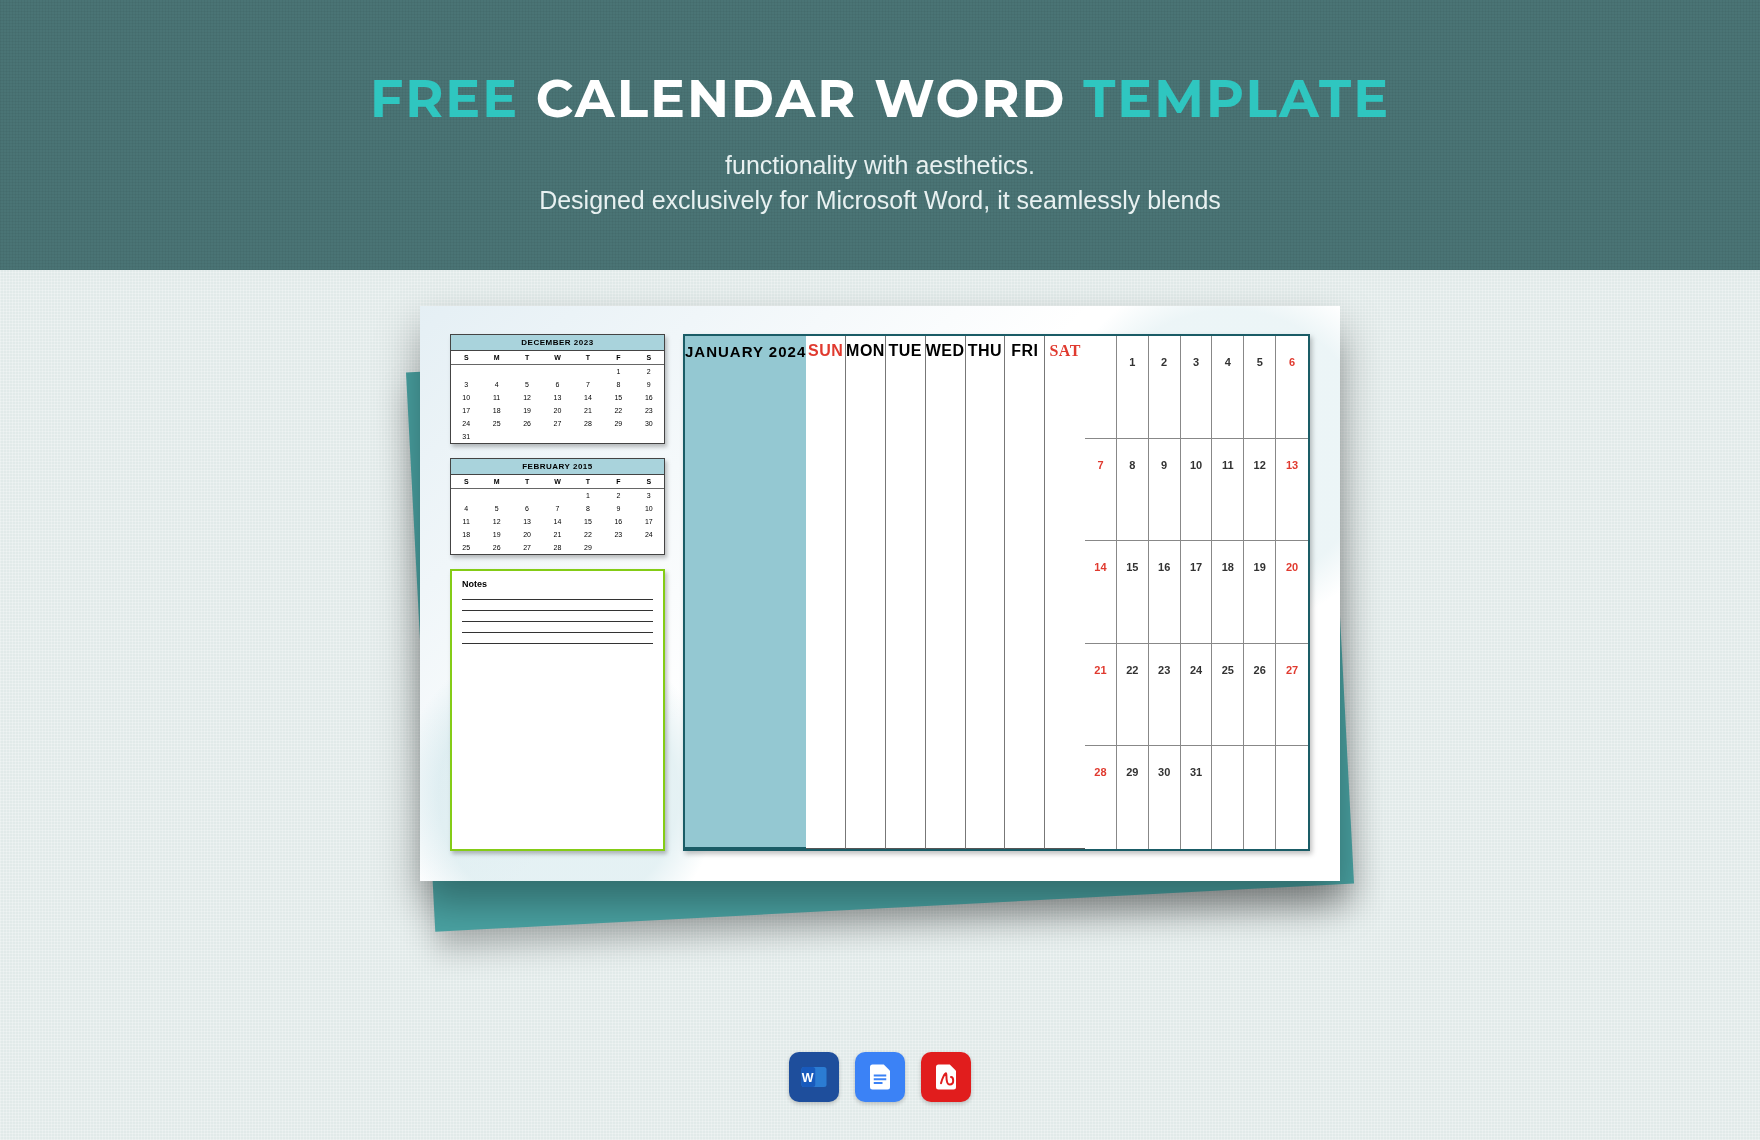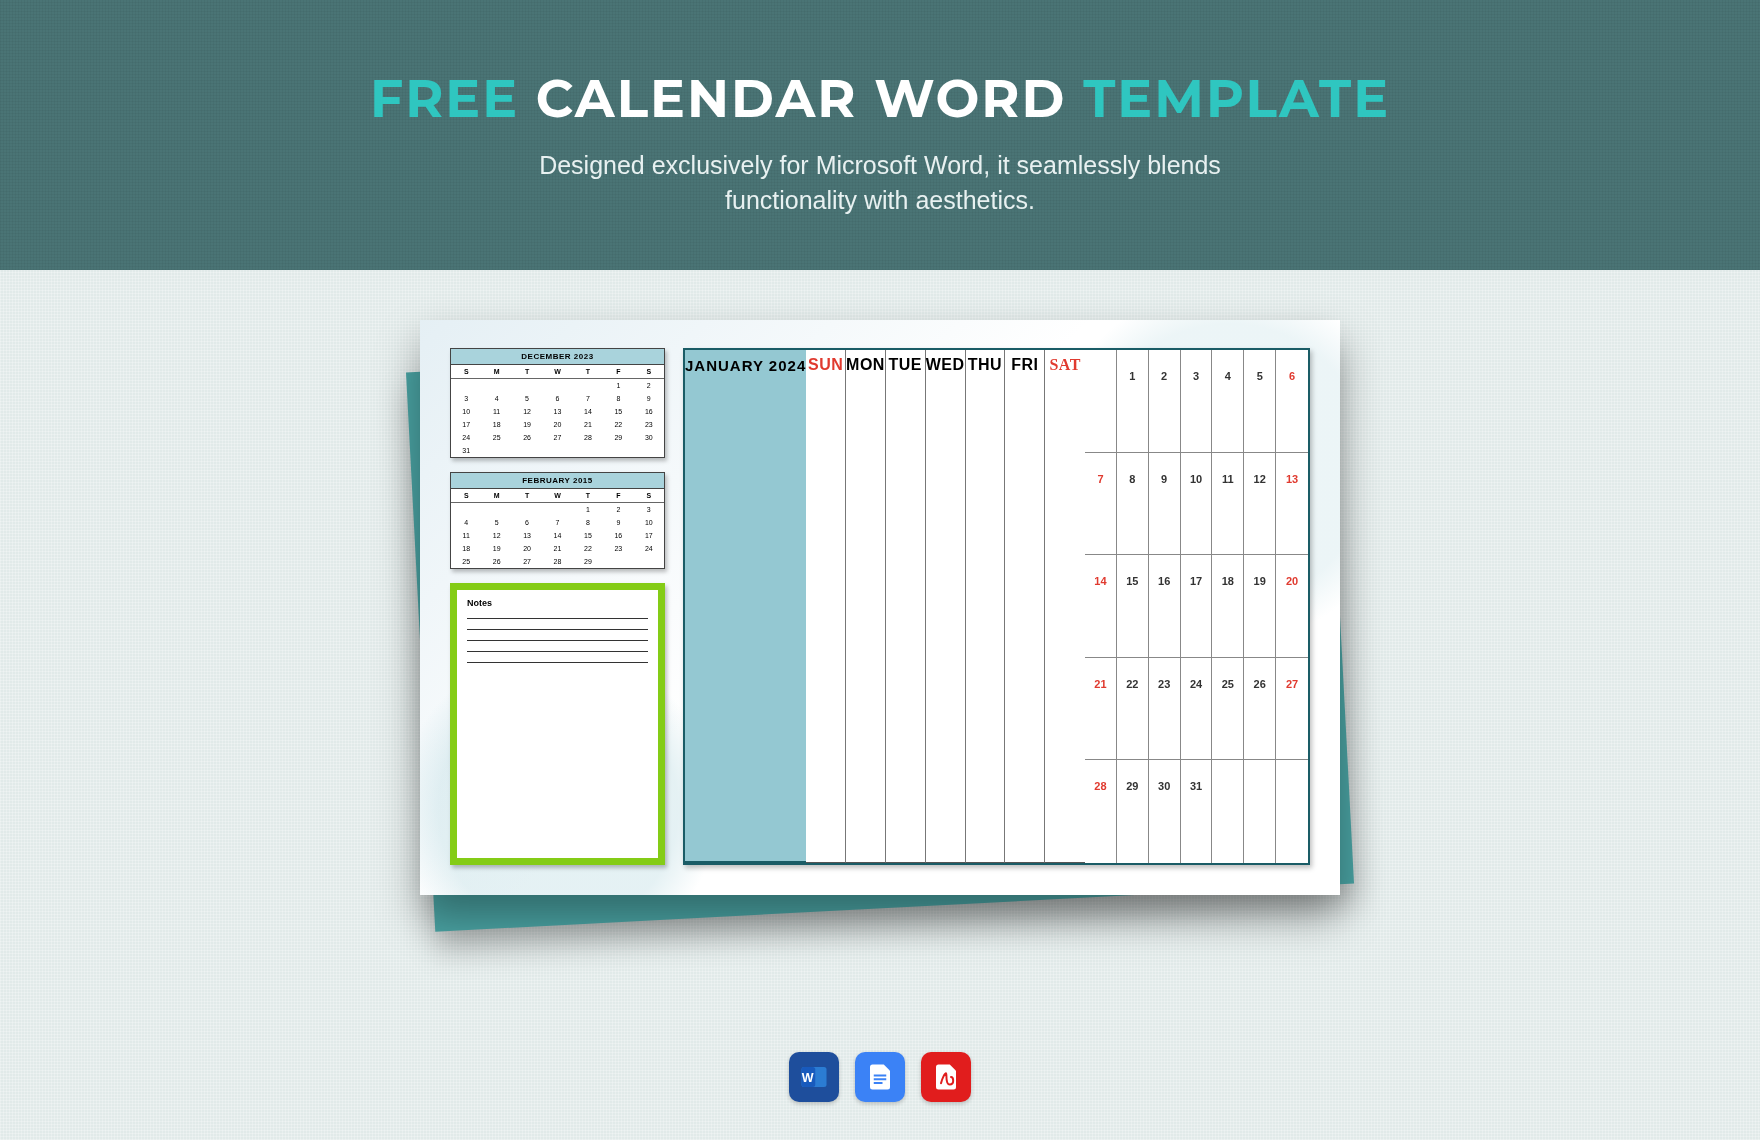--- a/index.html
+++ b/index.html
@@ -38,21 +38,21 @@
     font-weight: 400;
   }
 
   
   .stage {
     flex: 1;
     position: relative;
     display: flex;
     justify-content: center;
     align-items: flex-start;
-    padding-top: 50px;
+    padding-top: 36px;
   }
   .tilt-back {
     position: absolute;
     width: 920px;
     height: 560px;
     background: #4aa3a3;
     transform: rotate(-3deg);
     top: 78px;
     box-shadow: 0 18px 30px rgba(0,0,0,0.25);
   }
@@ -102,21 +102,21 @@
     display: grid;
     grid-template-columns: repeat(7, 1fr);
     font-size: 7px;
     text-align: center;
   }
   .mini-grid .h { font-weight: 700; padding: 3px 0; border-bottom: 1px solid #666; }
   .mini-grid .c { padding: 3px 0; }
 
   .notes {
     background: #fff;
-    border: 7px solid #84cc16;
+    border: 2px solid #84cc16;
     box-shadow: 2px 3px 4px rgba(0,0,0,0.25);
     padding: 8px 10px 14px;
     font-size: 9px;
     font-weight: 700;
     flex: 1;
   }
   .notes-label { margin-bottom: 8px; }
   .rule { border-top: 1px solid #333; height: 1px; margin: 10px 0 0; }
 
   
@@ -198,22 +198,22 @@
 </head>
 <body>
 
 <div class="banner">
   <div class="banner-title">
     <span class="accent">FREE</span>
     <span>CALENDAR WORD</span>
     <span class="accent">TEMPLATE</span>
   </div>
   <div class="banner-sub">
+    <div>functionality with aesthetics.</div>
     <div>Designed exclusively for Microsoft Word, it seamlessly blends</div>
-    <div>functionality with aesthetics.</div>
   </div>
 </div>
 
 <div class="stage">
   <div class="tilt-back"></div>
   <div class="page">
     <div class="page-inner">
 
       <div class="left-col">
 

